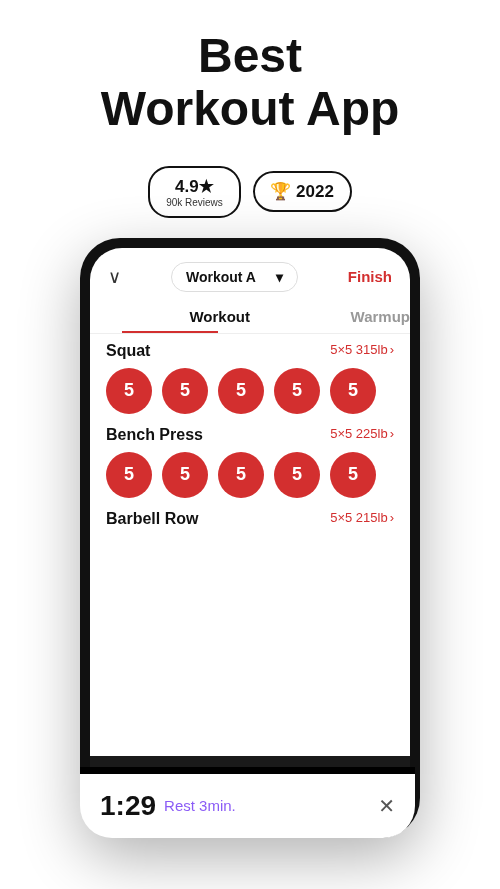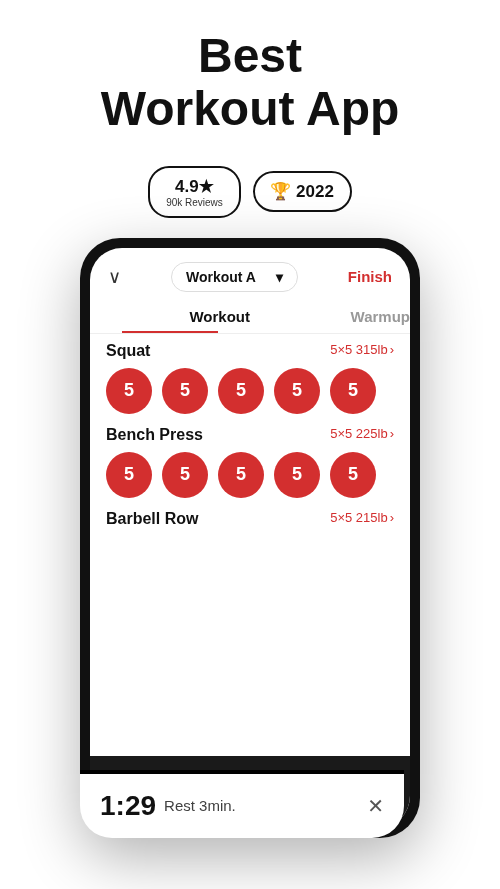--- a/index.html
+++ b/index.html
@@ -216,39 +216,39 @@
       width: 44px;
       height: 44px;
       font-size: 17px;
     }
 
     
     .rest-timer {
       position: absolute;
       bottom: 0;
       left: 0;
-      right: 16px;
+      right: 5px;
       background: #fff;
-      border-top: 4px solid #000000;
+      border-top: 7px solid #000000;
       padding: 16px 20px;
       display: flex;
       align-items: center;
       justify-content: space-between;
       border-radius: 0 0 32px 32px;
     }
 
     .rest-time {
       font-size: 28px;
       font-weight: 700;
       color: #111;
     }
 
     .rest-label {
       font-size: 15px;
-      color: #404040;
+      color: #8b5cf6;
       margin-left: 8px;
     }
 
     .rest-close {
       font-size: 20px;
       color: #555;
     }
 
     .rest-left {
       display: flex;

